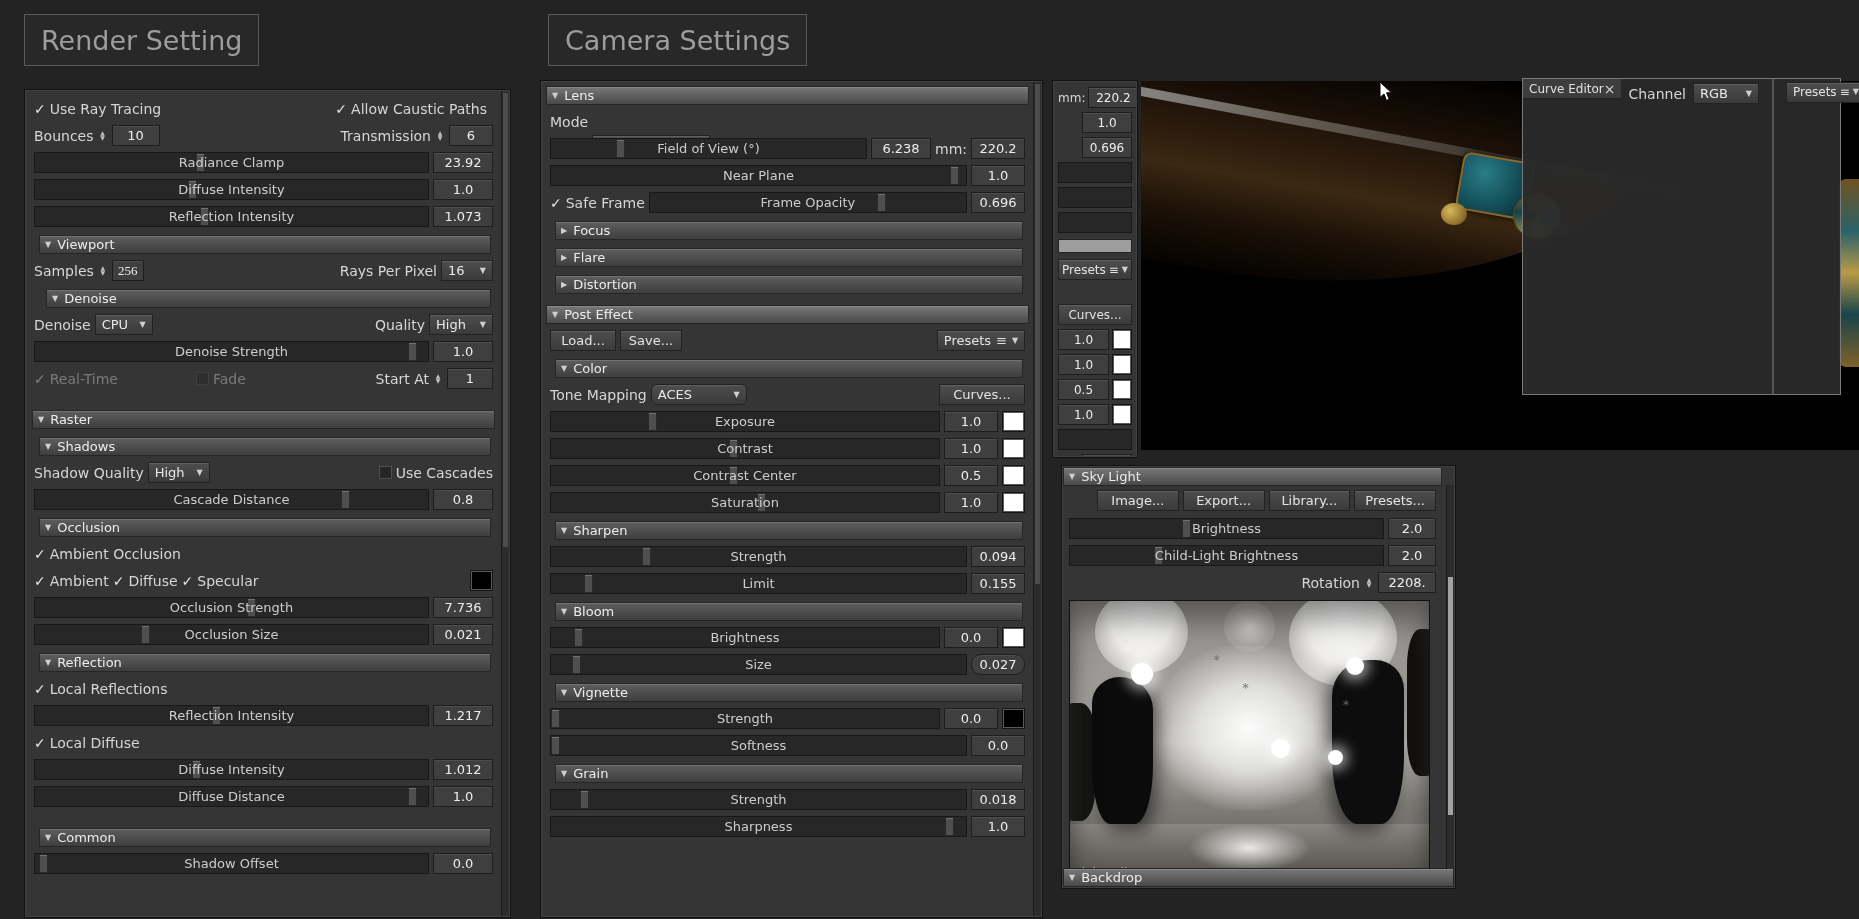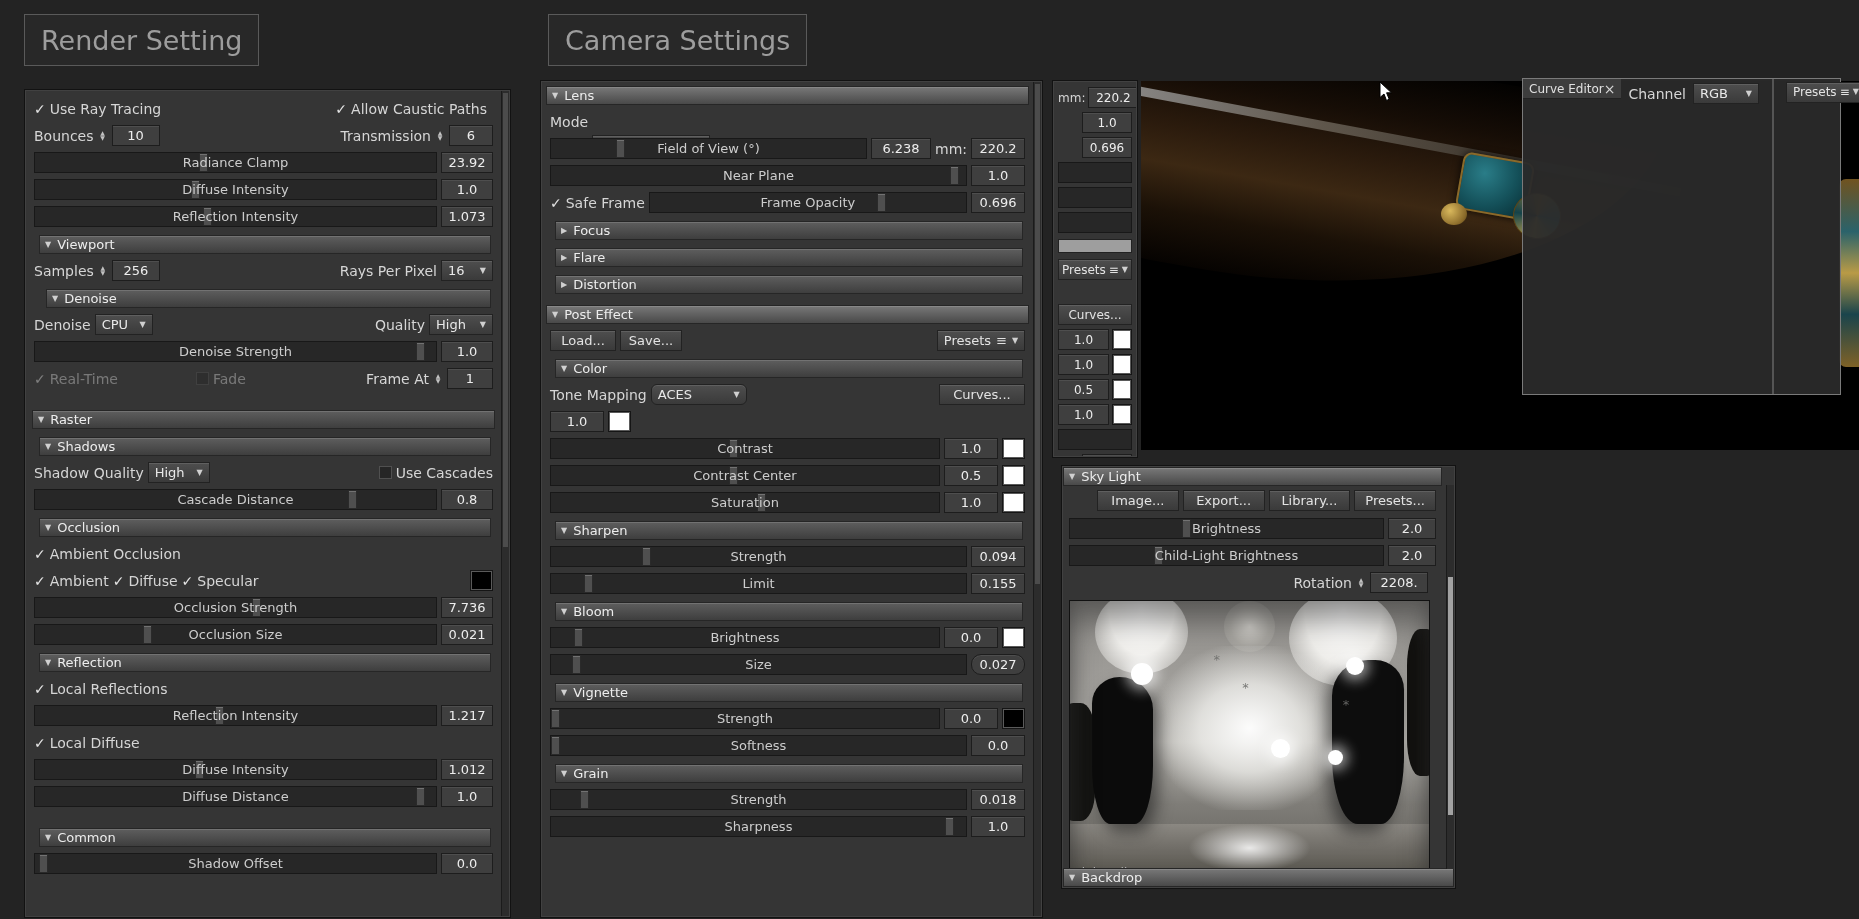--- a/index.html
+++ b/index.html
@@ -17,21 +17,21 @@
   .gap{height:13px;flex:none;}
   .lbl{color:#d6d6d6;font-size:14px;white-space:nowrap;}
   .dim{opacity:.42;}
   .check{color:#e3e3e3;font-size:14px;font-weight:bold;line-height:1;}
   .cb{width:13px;height:13px;background:#262626;border:1px solid #505050;flex:none;}
 
   .slider{flex:1;position:relative;height:21px;background:#272727;border:1px solid #181818;overflow:hidden;}
   .slabel{position:absolute;inset:0;display:flex;align-items:center;justify-content:center;color:#cdcdcd;font-size:13px;}
   .thumb{position:absolute;top:0;bottom:0;width:9px;margin-left:-4px;background:#4f4f4f;border:1px solid #2a2a2a;
     box-shadow:inset 0 1px rgba(255,255,255,.2);}
-  .valbox{width:52px;flex:none;height:21px;background:#3f3f3f;border:1px solid #1d1d1d;
+  .valbox{width:60px;flex:none;height:21px;background:#3f3f3f;border:1px solid #1d1d1d;
     box-shadow:inset 0 1px rgba(255,255,255,.08);color:#ededed;font-size:13px;
     display:flex;align-items:center;justify-content:center;white-space:nowrap;}
   .swatch{width:23px;height:21px;flex:none;border:1px solid #151515;box-shadow:inset 0 0 0 1px #5a5a5a;}
 
   .btn{height:21px;flex:none;background:linear-gradient(#4e4e4e,#3a3a3a);border:1px solid #222;
     box-shadow:inset 0 1px rgba(255,255,255,.1);color:#e3e3e3;font-size:13px;
     display:flex;align-items:center;justify-content:center;gap:5px;padding:0 9px;white-space:nowrap;}
   .dd{height:21px;flex:none;background:linear-gradient(#4e4e4e,#3a3a3a);border:1px solid #222;
     box-shadow:inset 0 1px rgba(255,255,255,.1);color:#e8e8e8;font-size:13px;
     display:flex;align-items:center;justify-content:space-between;gap:6px;padding:0 6px;}
@@ -170,21 +170,21 @@
         <span class="tri">▼</span>
         <span>Viewport</span>
       </div>
 
       <div class="row">
         <span class="lbl">Samples</span>
         <span class="spin">
             <span>▲</span>
             <span>▼</span>
           </span>
-        <div class="valbox" style="width:48px;">256</div>
+        <div class="valbox" style="width:32px;font-family:Liberation Serif, serif;">256</div>
         <span class="sp"></span>
         <span class="lbl">Rays Per Pixel</span>
         <div class="dd" style="width:52px;">
           <span>16</span>
           <span class="arrow">▼</span>
         </div>
       </div>
 
       <div class="hdr lvl2">
         <span class="tri">▼</span>
@@ -213,21 +213,21 @@
         <div class="valbox">1.0</div>
       </div>
 
       <div class="row">
         <span class="check dim">✓</span>
         <span class="lbl dim">Real-Time</span>
         <span style="width:70px;"></span>
         <span class="cb dim"></span>
         <span class="lbl dim">Fade</span>
         <span class="sp"></span>
-        <span class="lbl">Frame At</span>
+        <span class="lbl">Start At</span>
         <span class="spin">
             <span>▲</span>
             <span>▼</span>
           </span>
         <div class="valbox" style="width:46px;">1</div>
       </div>
 
       <div class="gap"></div>
 
       <div class="hdr" style="margin-left:2px;margin-right:2px;">
@@ -446,20 +446,24 @@
           <span>ACES</span>
           <span class="arrow">▼</span>
         </div>
         <span class="sp"></span>
         <div class="btn" style="width:86px;">
             <span>Curves...</span>
           </div>
       </div>
 
       <div class="row">
+        <div class="slider">
+          <div class="thumb" style="left: 26%;"></div>
+          <span class="slabel">Exposure</span>
+        </div>
         <div class="valbox" style="width:54px;">1.0</div>
         <div class="swatch" style="background: rgb(255, 255, 255);"></div>
       </div>
 
       <div class="row">
         <div class="slider">
           <div class="thumb" style="left: 47%;"></div>
           <span class="slabel">Contrast</span>
         </div>
         <div class="valbox" style="width:54px;">1.0</div>
@@ -719,21 +723,21 @@
       </div>
 
       <div class="row" style="margin:3px 6px;">
         <div class="slider">
           <div class="thumb" style="left: 28%;"></div>
           <span class="slabel">Child-Light Brightness</span>
         </div>
         <div class="valbox" style="width:48px;">2.0</div>
       </div>
 
-      <div class="row" style="margin:3px 14px;">
+      <div class="row" style="margin:3px 6px;">
         <span class="sp"></span>
         <span class="lbl">Rotation</span>
         <span class="spin">
             <span>▲</span>
             <span>▼</span>
           </span>
         <div class="valbox" style="width:58px;">2208.</div>
       </div>
 
       <div class="hdri">

